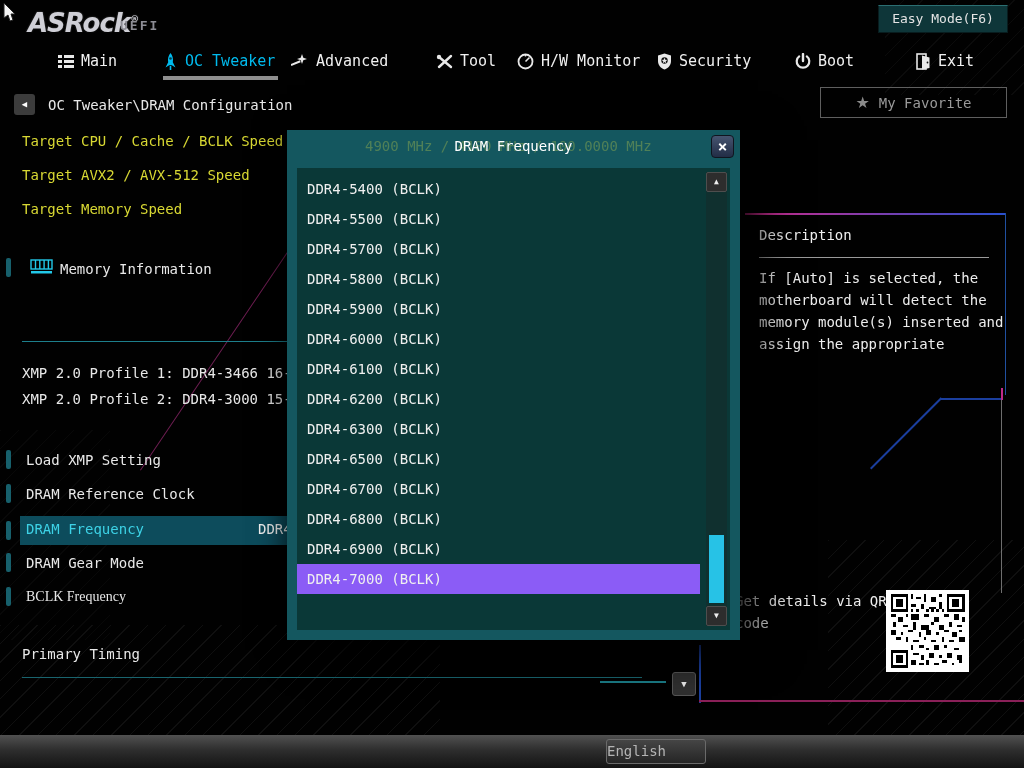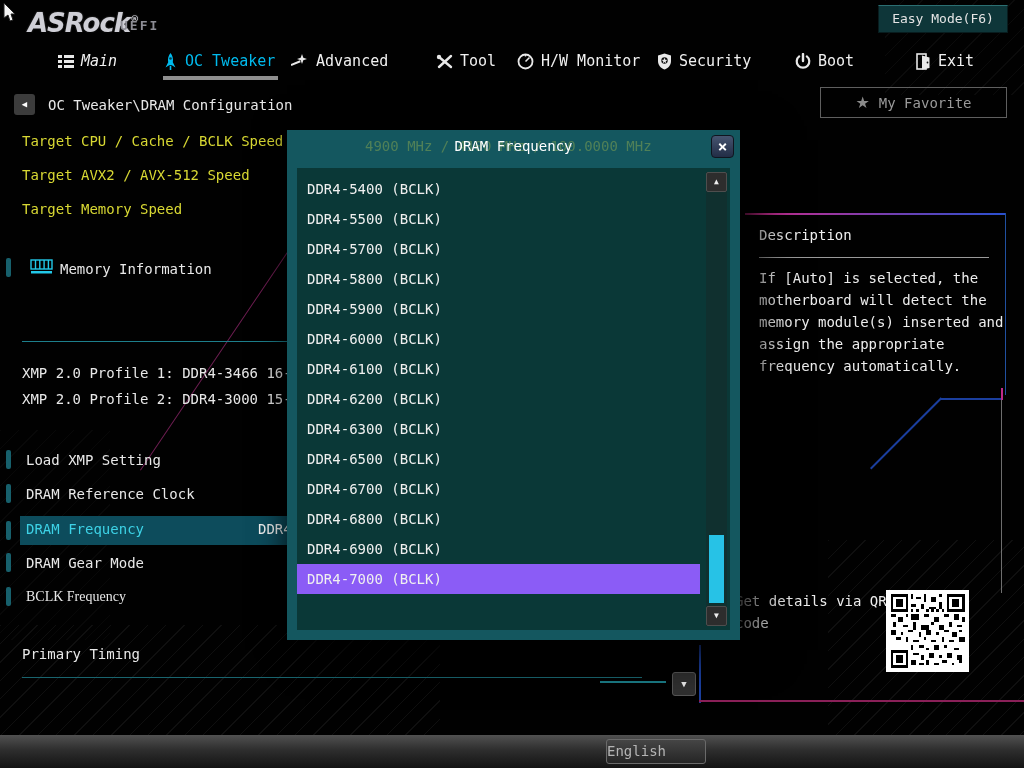--- a/index.html
+++ b/index.html
@@ -110,21 +110,21 @@
   <div class="line" style="left:1001px; top:388px; width:2px; height:12px; background:#c02a8a;"></div>
 
   <svg class="abs" style="left:3px; top:3px;" width="16" height="20">
     <polygon points="1,0 1,15 5,12 7,18 10,17 8,11 12,11" fill="#f5f5f5" stroke="#222" stroke-width="1"></polygon>
   </svg>
 
   <div class="abs" id="logo"><span>ASRock</span><sup>®</sup></div>
   <div class="abs" id="logo-uefi">UEFI</div>
   <div class="abs" id="easy-mode">Easy Mode(F6)</div>
 
-  <div class="abs nav-item" style="left:58px;font-style:italic;">
+  <div class="abs nav-item" style="left:58px;">
     <svg width="16" height="15">
         <g fill="#e8e8e8">
           <rect x="0" y="1" width="4" height="3"></rect>
           <rect x="6" y="1" width="10" height="3"></rect>
           <rect x="0" y="6" width="4" height="3"></rect>
           <rect x="6" y="6" width="10" height="3"></rect>
           <rect x="0" y="11" width="4" height="3"></rect>
           <rect x="6" y="11" width="10" height="3"></rect>
         </g>
       </svg>
@@ -242,21 +242,20 @@
   <div class="abs" id="main-scroll-down">▼</div>
 
   <div class="abs" id="desc-panel">
     <div id="desc-topline"></div>
     <div id="desc-title">Description</div>
     <div id="desc-hr"></div>
     <div class="desc-line" style="top:57px;">If [Auto] is selected, the</div>
     <div class="desc-line" style="top:79px;">motherboard will detect the</div>
     <div class="desc-line" style="top:101px;">memory module(s) inserted and</div>
     <div class="desc-line" style="top:123px;">assign the appropriate</div>
-    <div class="desc-line" style="top:145px;">frequency automatically.</div>
   </div>
 
   <div class="abs qr-caption" style="left:735px; top:593px;">Get details via QR</div>
   <div class="abs qr-caption" style="left:735px; top:615px;">code</div>
   <div class="abs" id="qr-box">
     <svg width="75" height="74" viewBox="0 0 29 29" shape-rendering="crispEdges">
       <rect width="29" height="29" fill="#fff"></rect>
       <g fill="#000">
         <rect x="0" y="0" width="7" height="7"></rect>
           <rect x="22" y="0" width="7" height="7"></rect>

